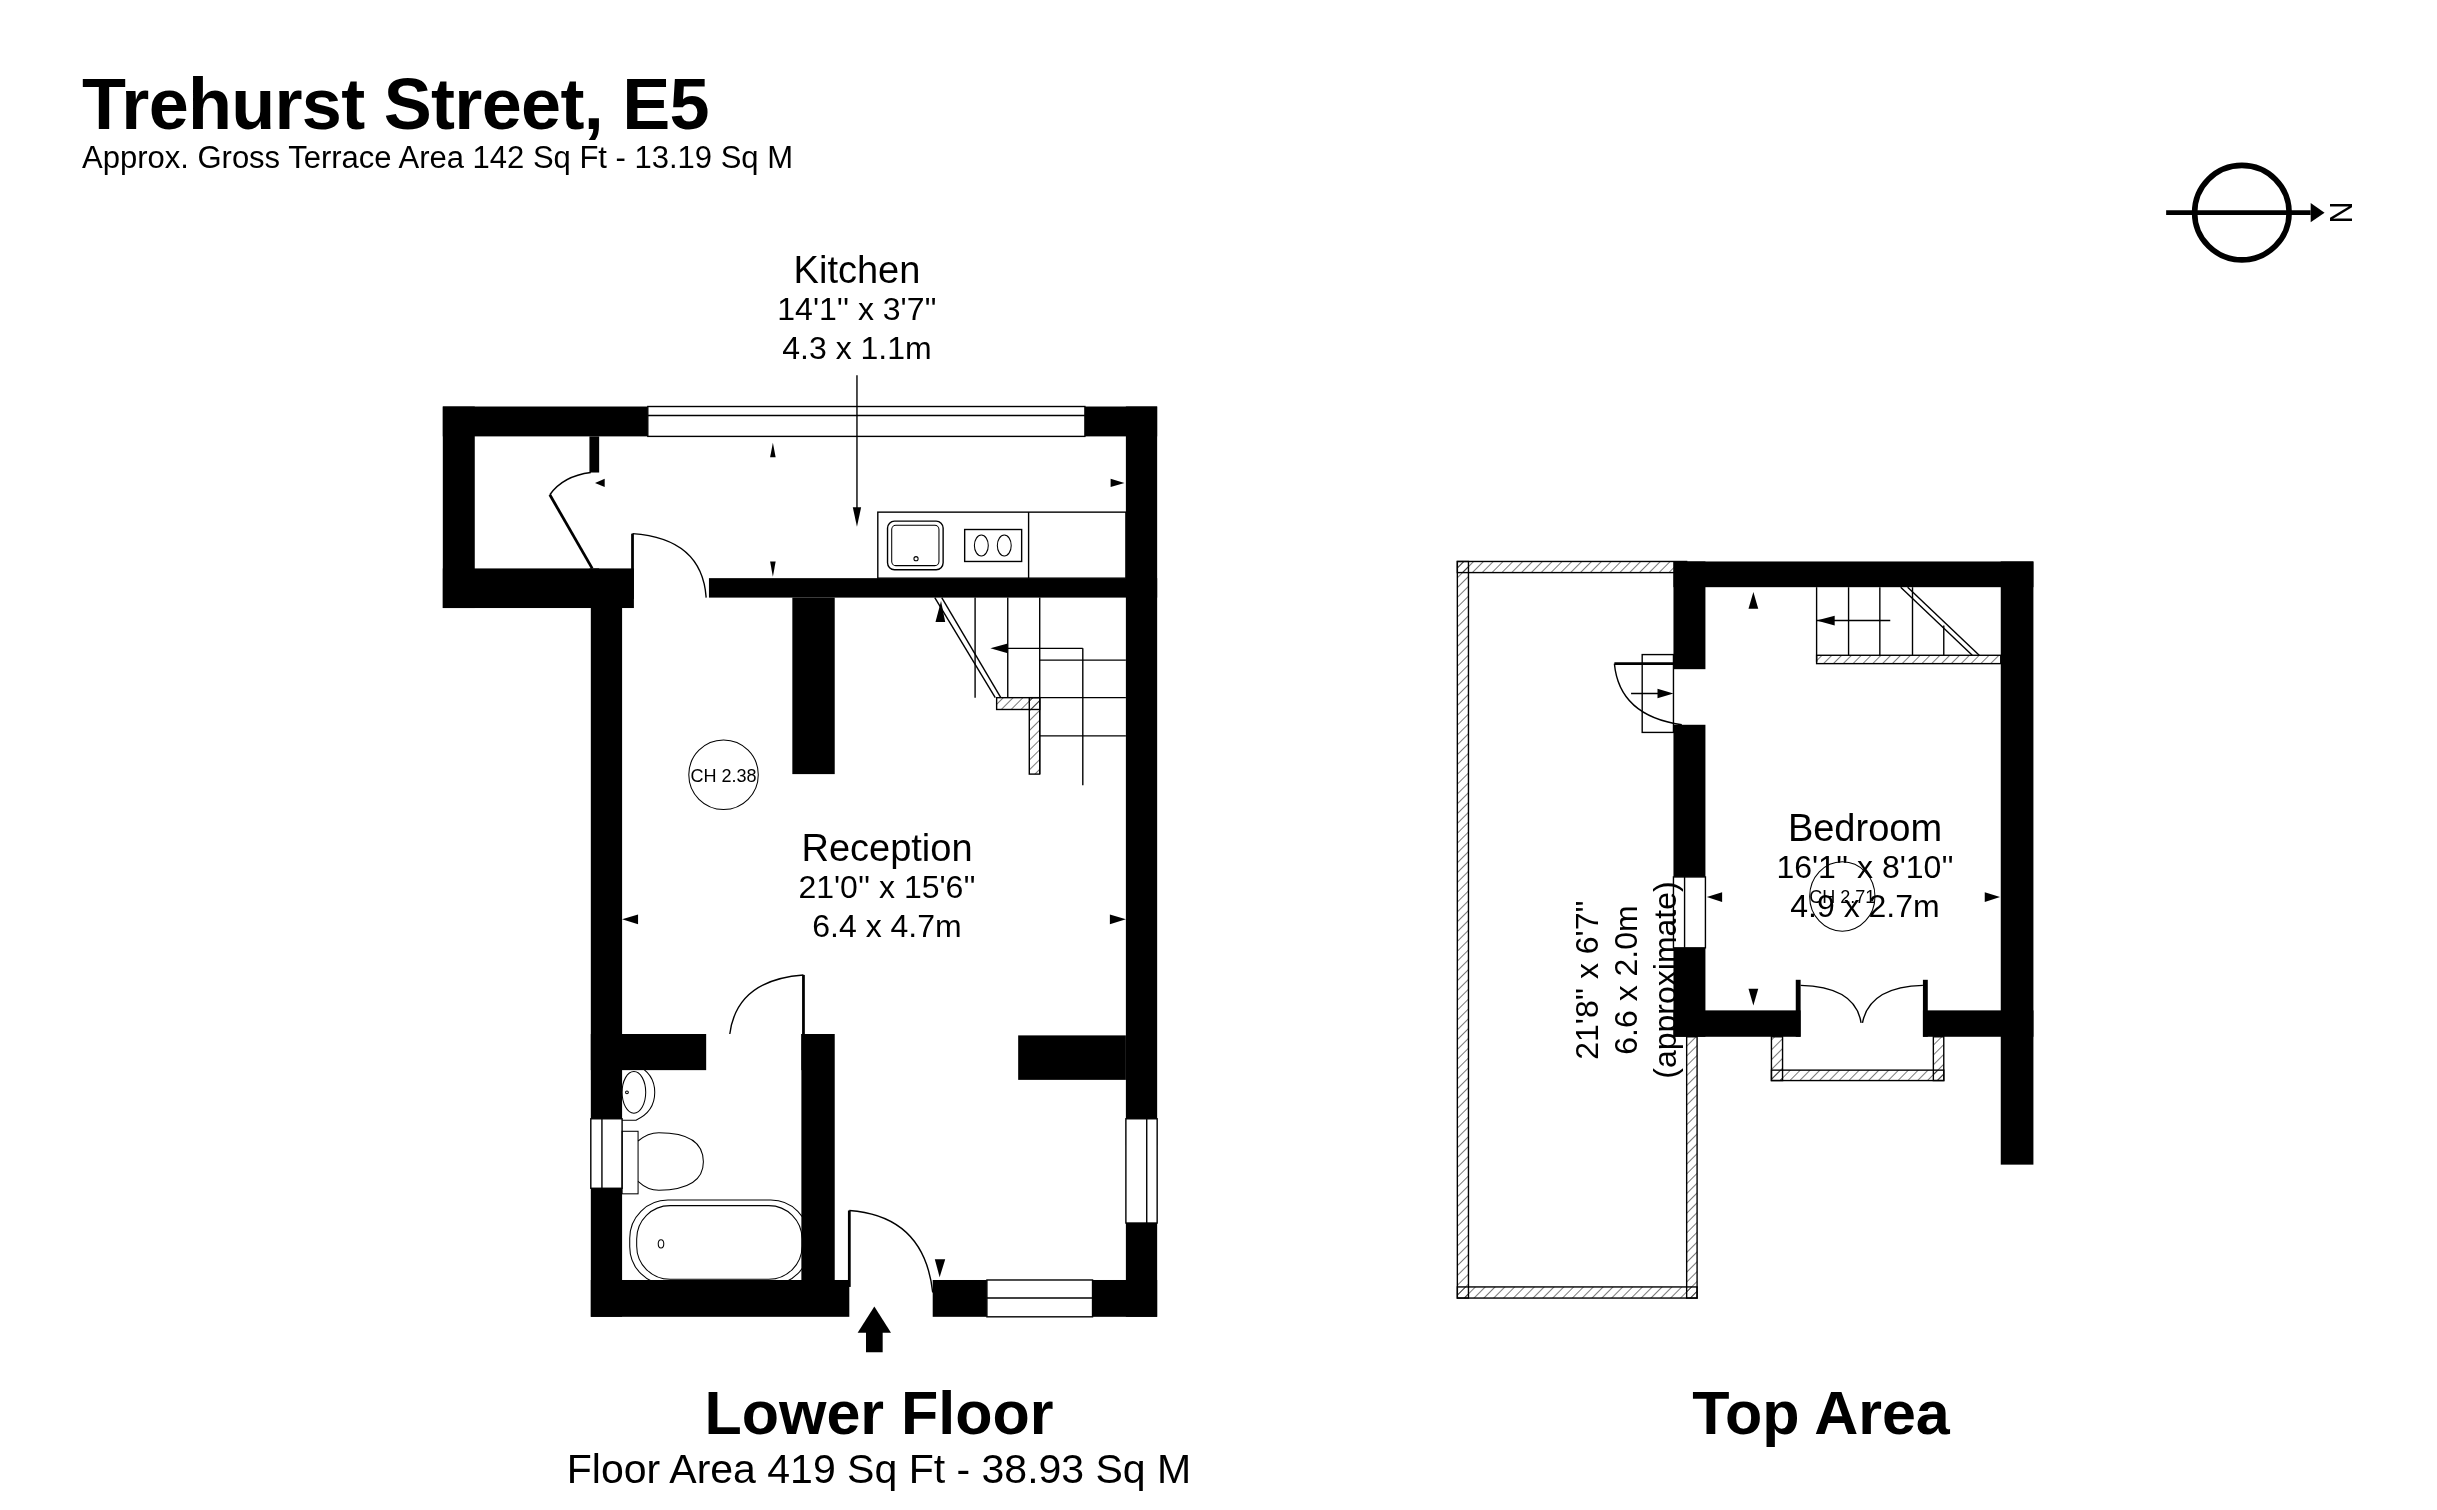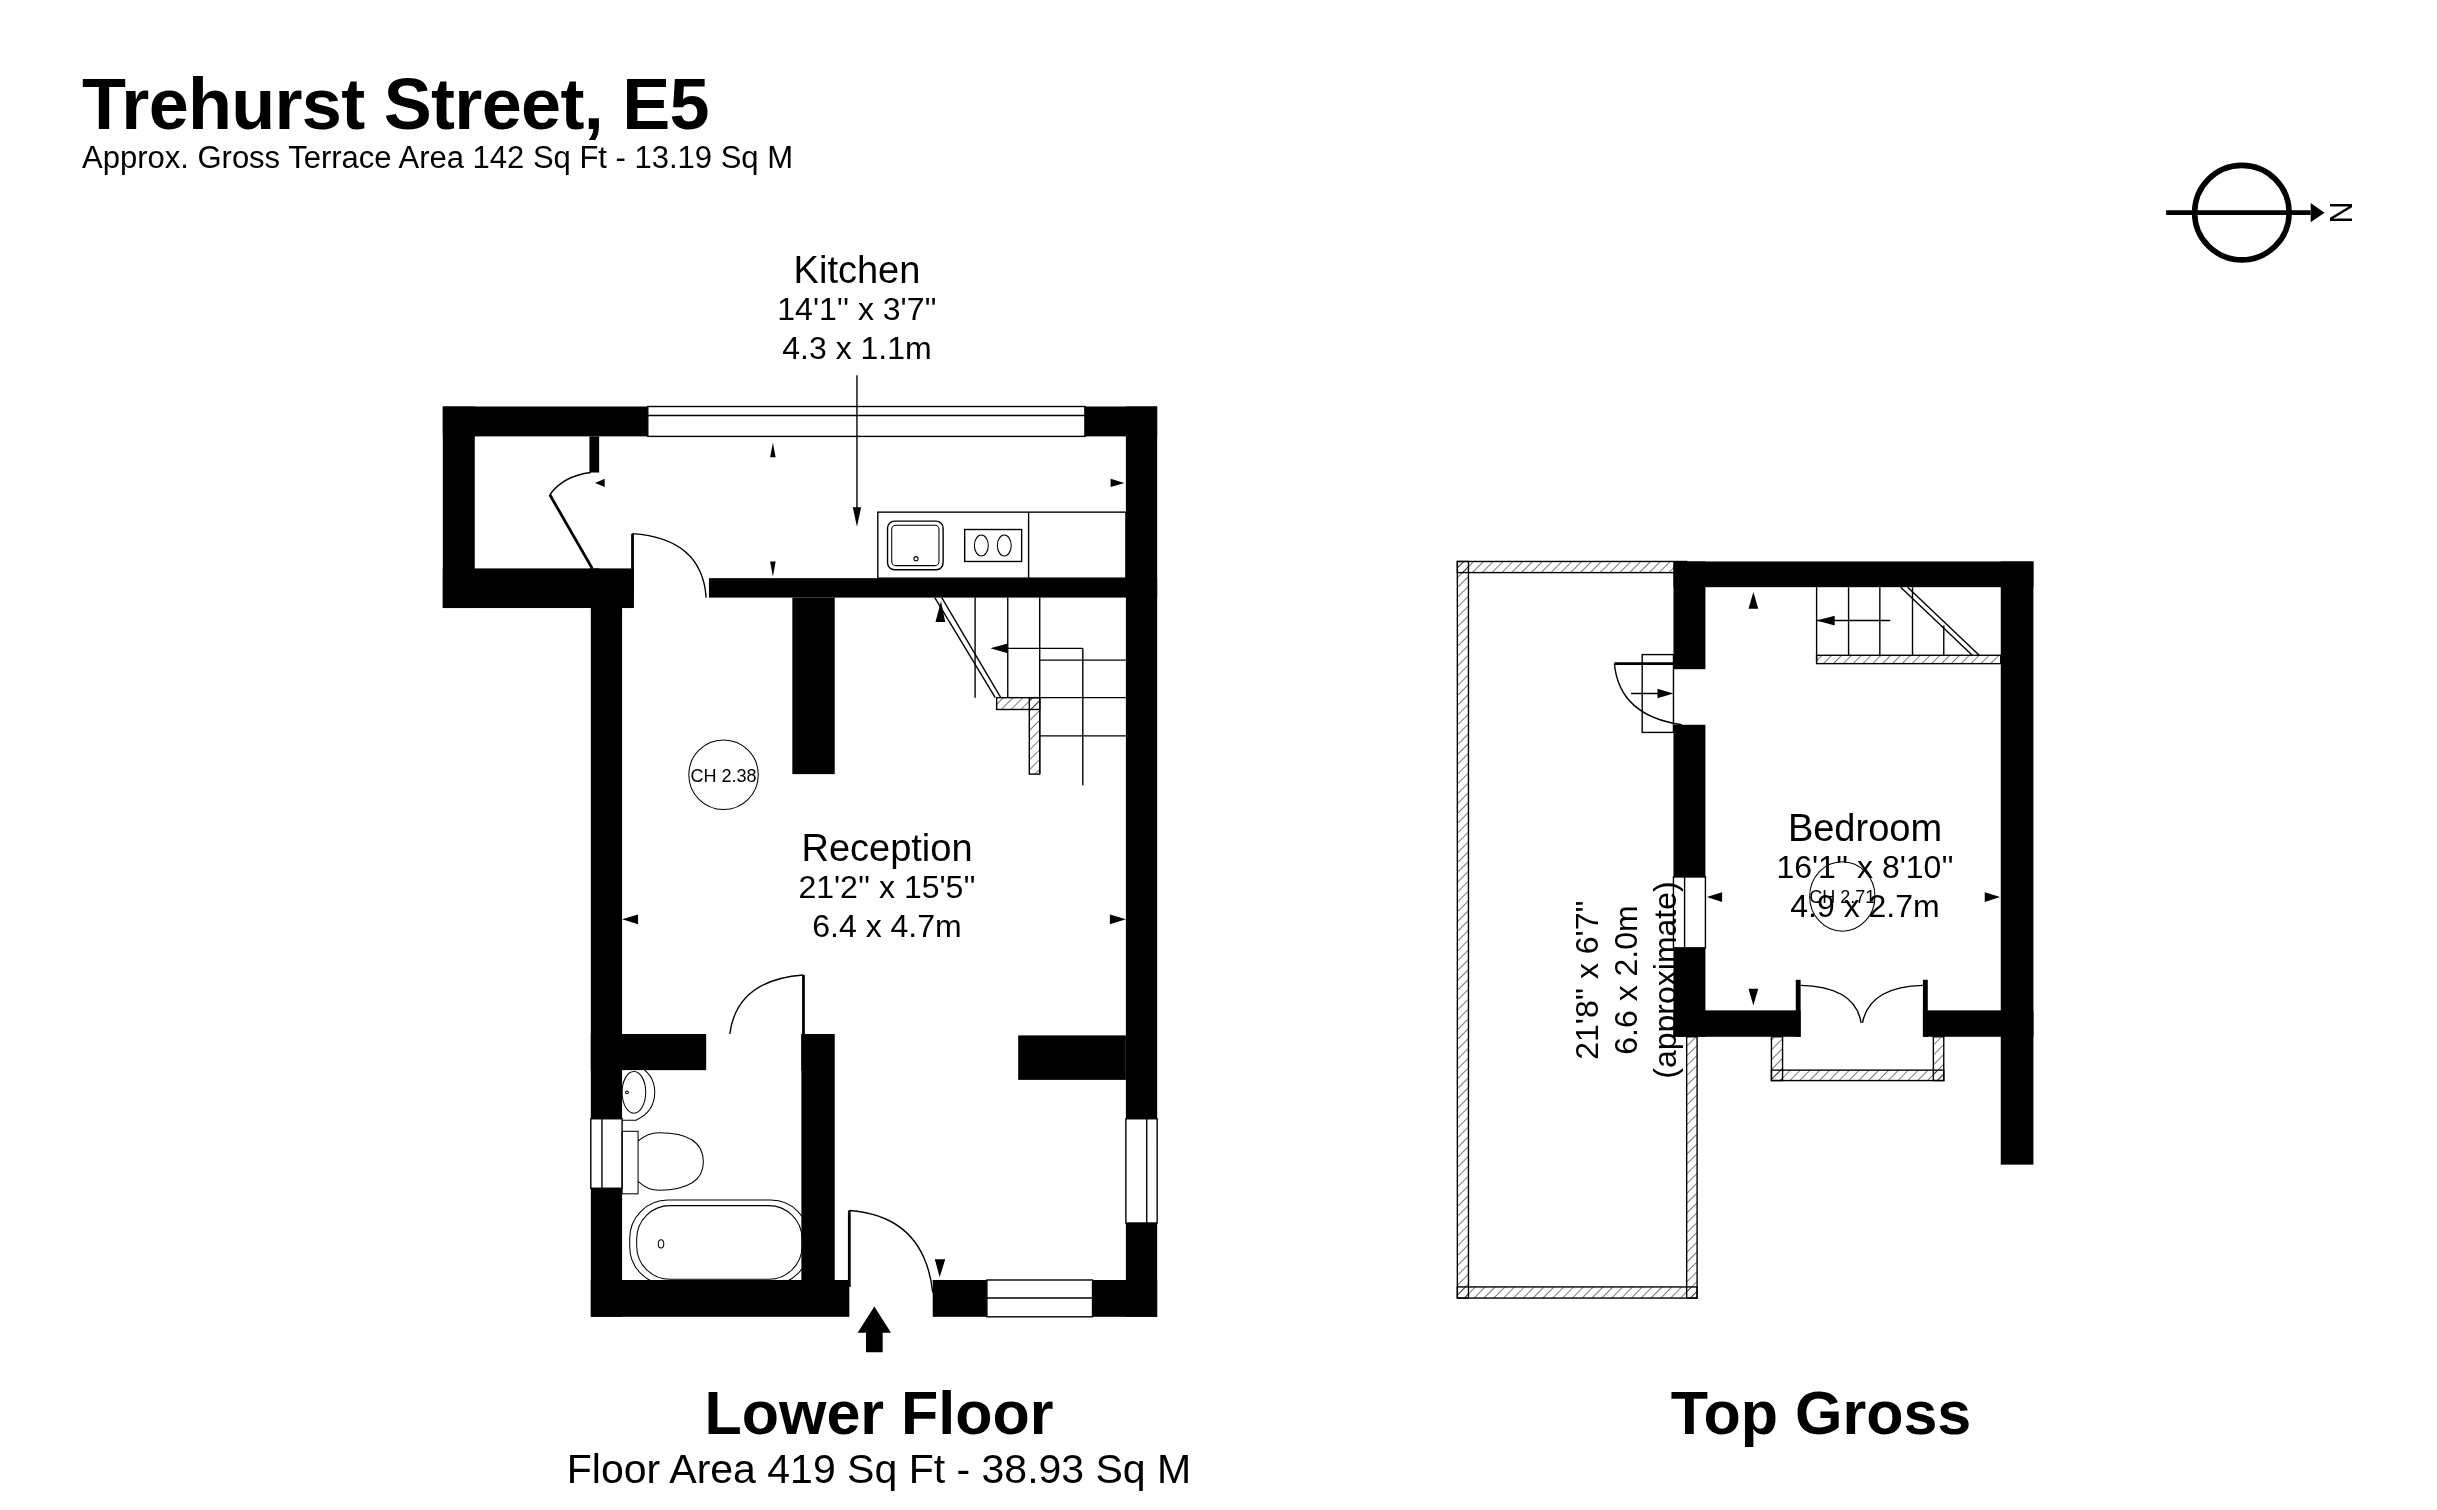--- a/index.html
+++ b/index.html
@@ -241,36 +241,36 @@
 </div>
 
 <div class="lbl" style="left:857px; top:250px;">
   <div class="room-name">Kitchen</div>
   <div class="room-dim">14'1'' x 3'7''</div>
   <div class="room-dim">4.3 x 1.1m</div>
 </div>
 
 <div class="lbl" style="left:887px; top:828px;">
   <div class="room-name">Reception</div>
-  <div class="room-dim">21'2'' x 15'5''</div>
+  <div class="room-dim">21'0'' x 15'6''</div>
   <div class="room-dim">6.4 x 4.7m</div>
 </div>
 
 <div class="lbl" style="left:1865px; top:808px;">
   <div class="room-name">Bedroom</div>
   <div class="room-dim">16'1'' x 8'10''</div>
   <div class="room-dim">4.9 x 2.7m</div>
 </div>
 
 <div class="vert">
   <div>21'8'' x 6'7''</div>
   <div>6.6 x 2.0m</div>
   <div>(approximate)</div>
 </div>
 
 <div class="lbl" style="left:879px; top:1379px;">
   <div class="floor-title">Lower Floor</div>
   <div class="floor-area">Floor Area 419 Sq Ft - 38.93 Sq M</div>
 </div>
 <div class="lbl" style="left:1821px; top:1379px;">
-  <div class="floor-title">Top Gross</div>
+  <div class="floor-title">Top Area</div>
 </div>
 
 
 </body></html>

